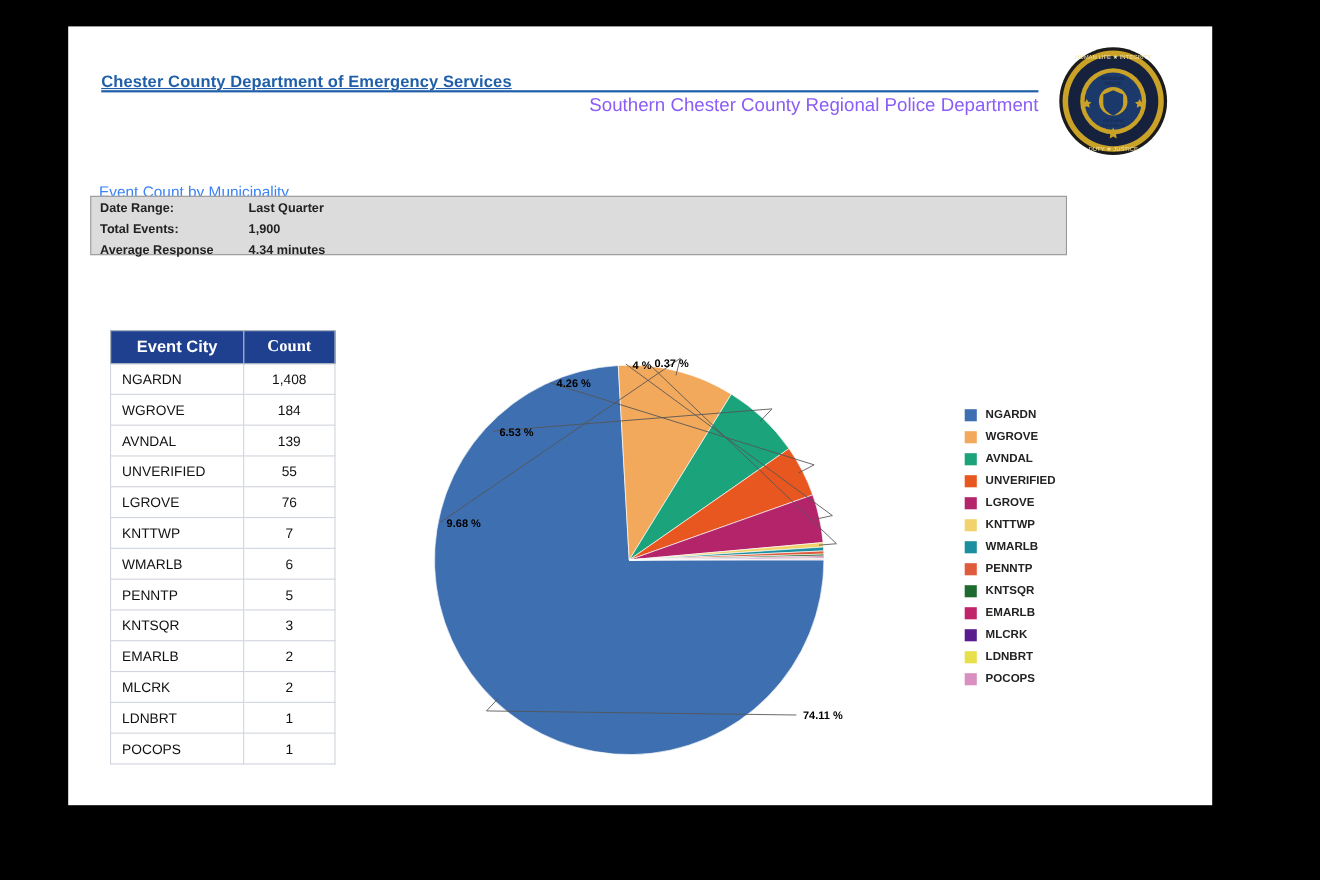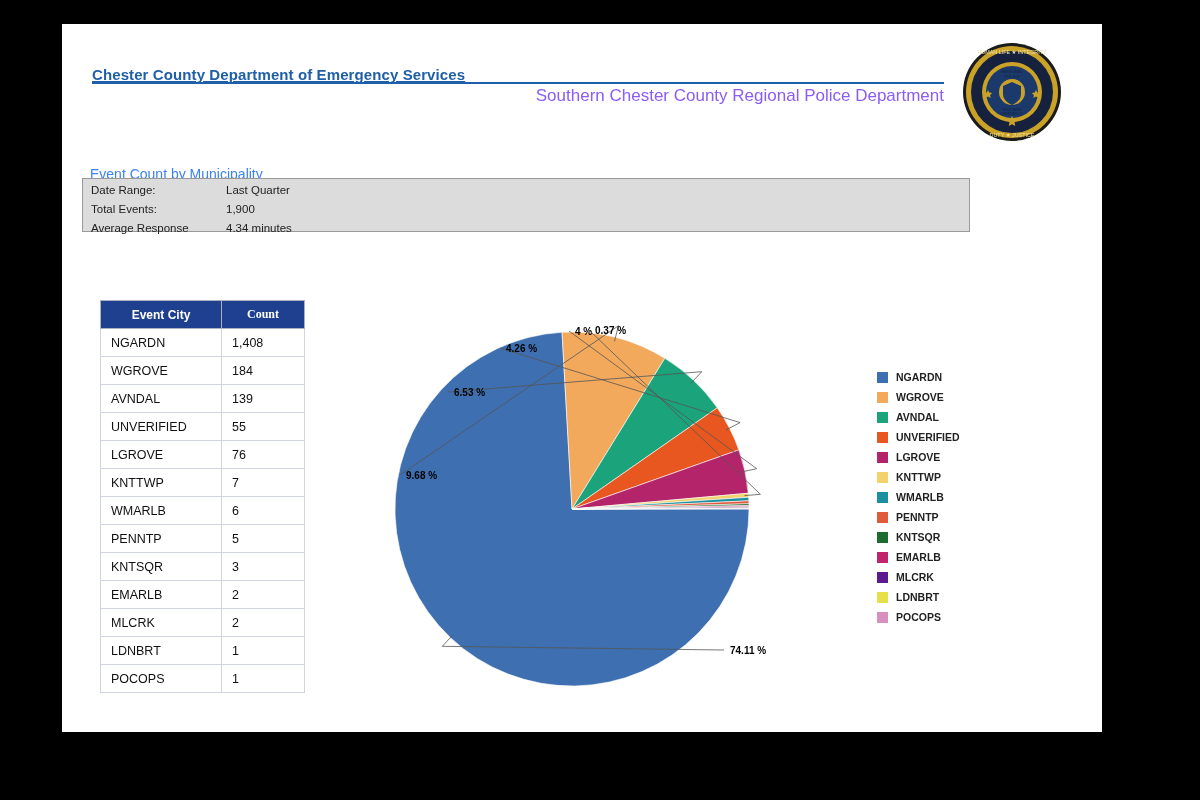--- a/index.html
+++ b/index.html
@@ -79,20 +79,21 @@
 
   
   .summary-box {
     position: absolute;
     left: 20px;
     top: 154px;
     width: 886px;
     height: 52px;
     background: #DCDCDC;
     border: 1px solid #9a9a9a;
+    font-weight: bold;
   }
   .summary-row {
     position: absolute;
     left: 8px;
     font-size: 11.5px;
     color: #222222;
     white-space: nowrap;
   }
   .summary-row .lbl { position: absolute; left: 0; top: 0; width: 140px; }
   .summary-row .val { position: absolute; left: 135px; top: 0; }
@@ -106,34 +107,34 @@
     left: 38px;
     top: 276px;
     border-collapse: collapse;
     font-size: 12.5px;
     color: #111111;
   }
   .data-table th {
     background: #1F3F8F;
     color: #ffffff;
     font-weight: bold;
-    font-size: 12px;
+    font-size: 15px;
     padding: 6px 10px;
     border: 1px solid #aab2c0;
     text-align: center;
   }
   .data-table th.col-city { width: 100px; }
   .data-table th.col-count { width: 62px; font-family: Liberation Serif, serif; }
   .data-table td {
     border: 1px solid #d0d4dc;
     padding: 5px 10px;
     height: 17px;
   }
   .data-table td.city { text-align: left; }
-  .data-table td.count { text-align: left; }
+  .data-table td.count { text-align: center; }
   .data-table tr.sum-row td { font-weight: bold; border-top: 1px solid #9aa0ac; }
 
   
   .pie-wrap {
     position: absolute;
     left: 330px;
     top: 280px;
     width: 430px;
     height: 410px;
   }

